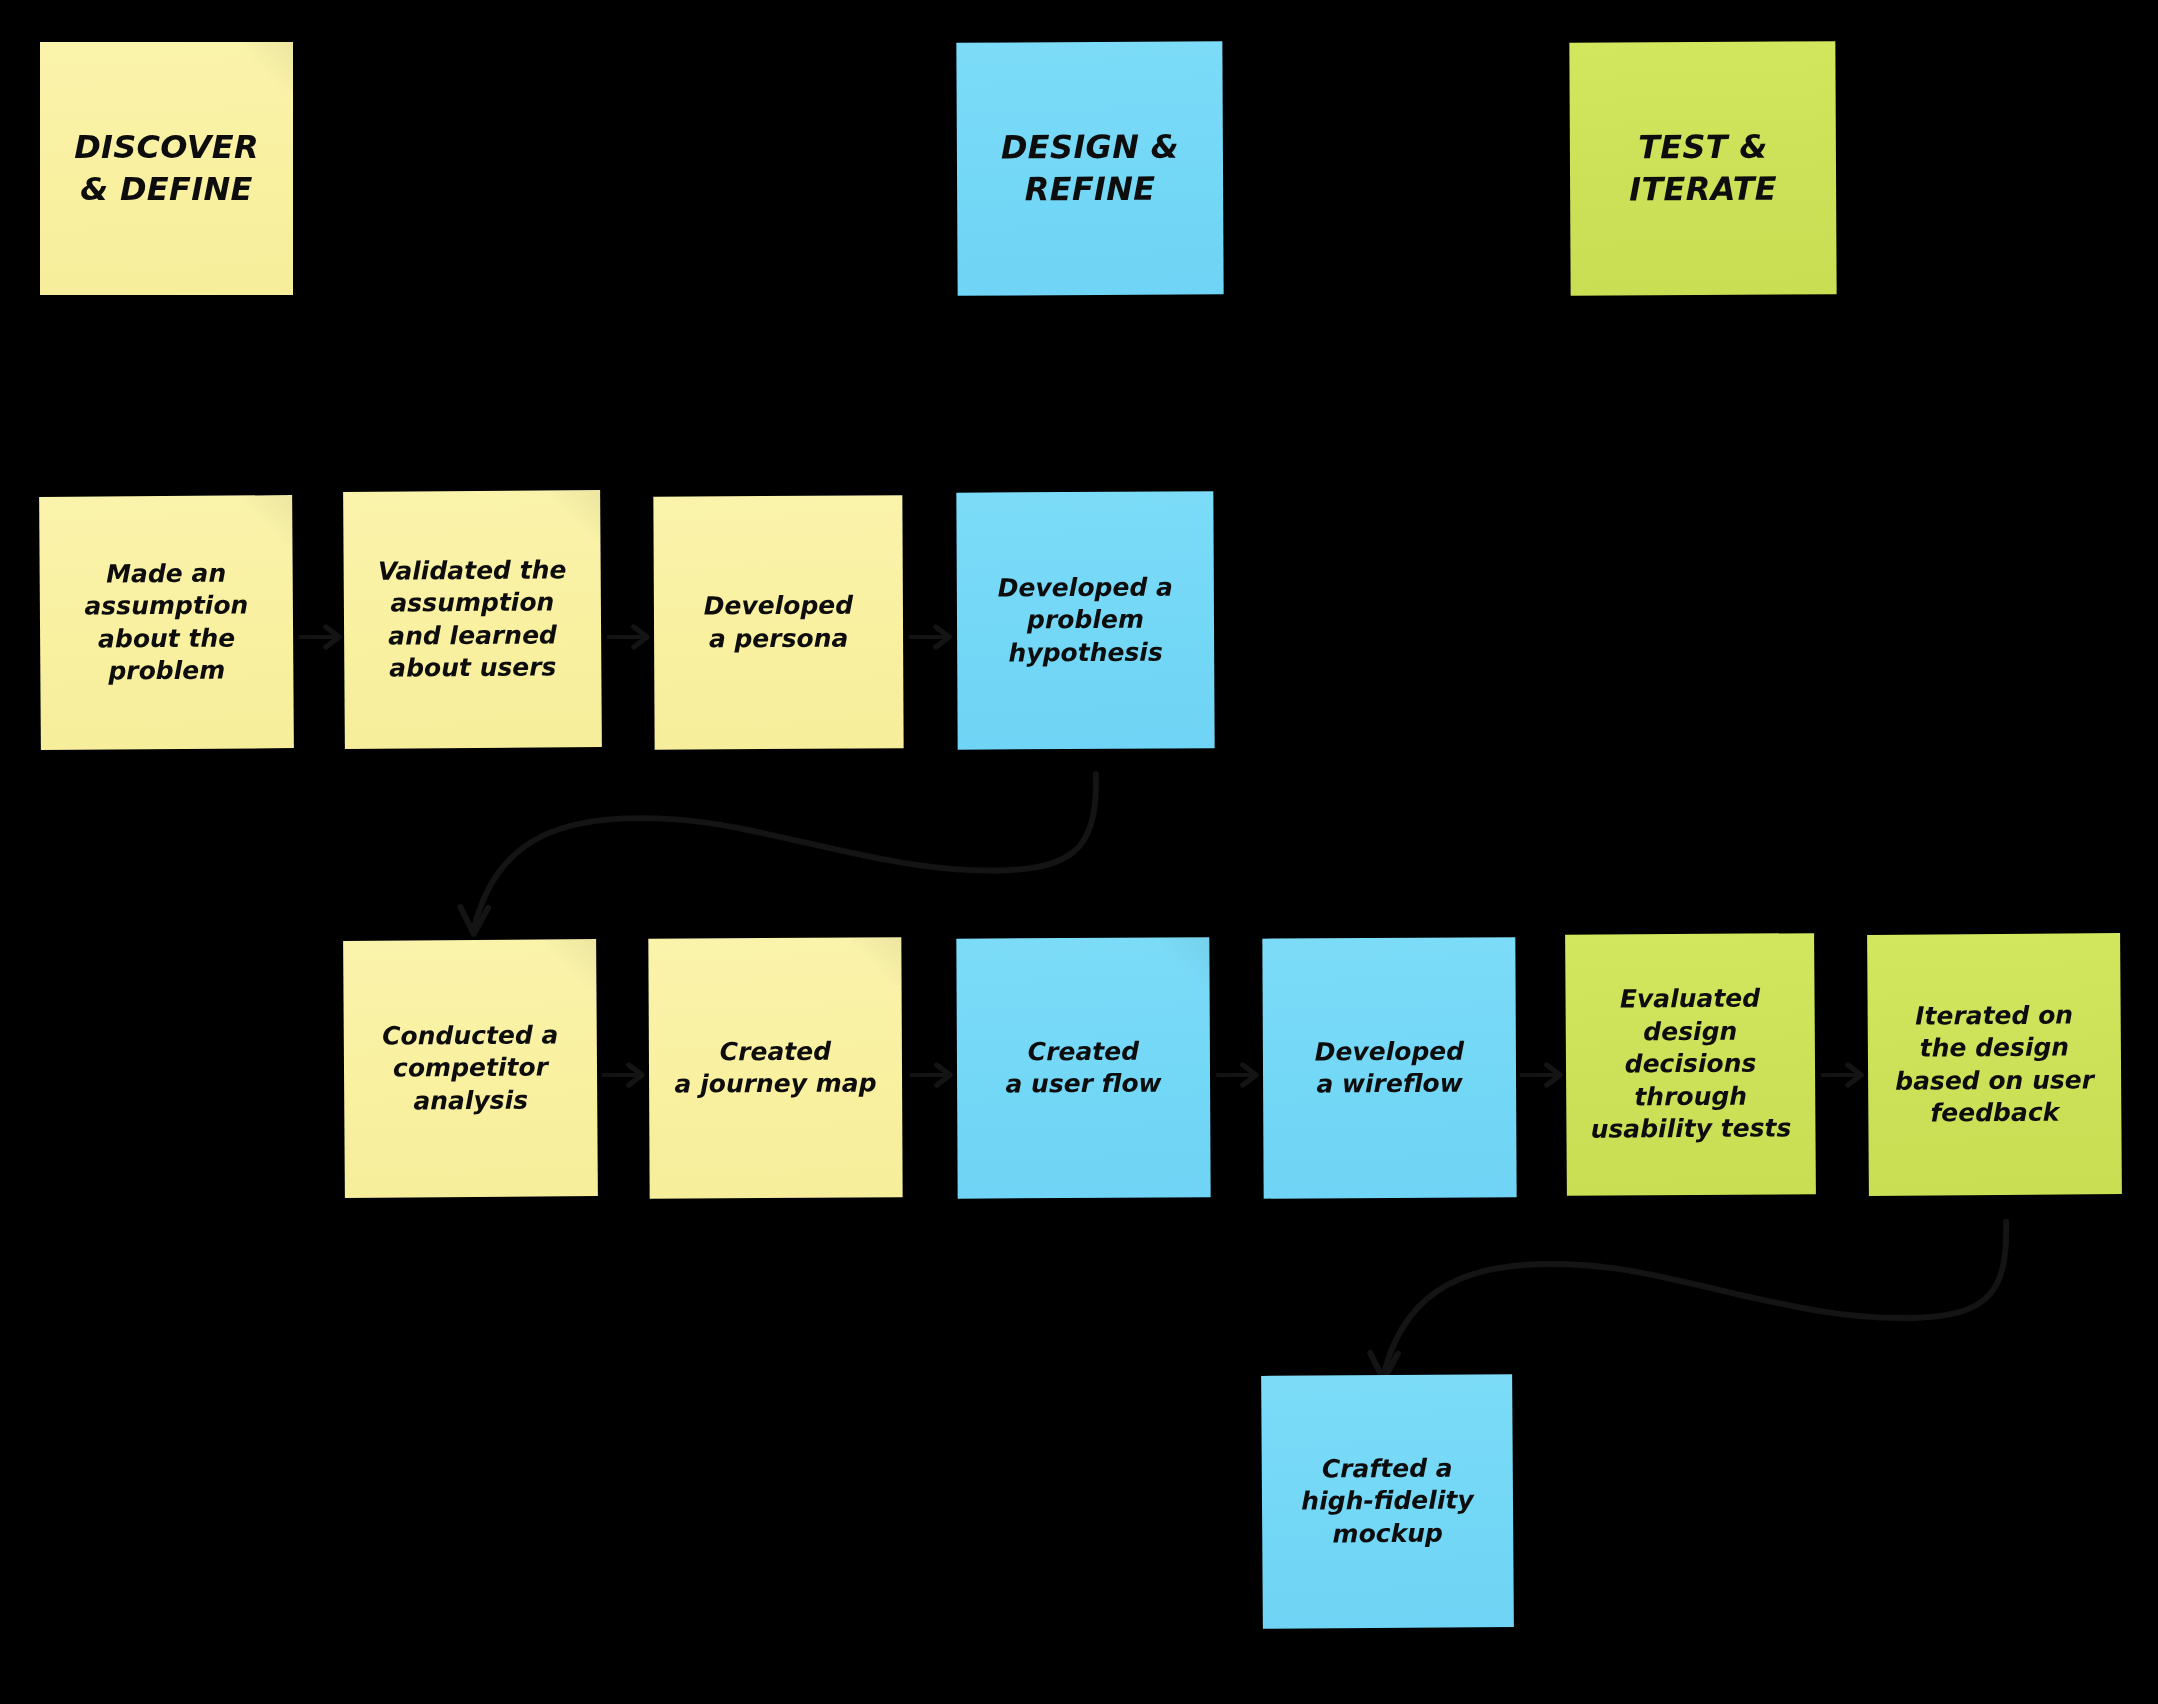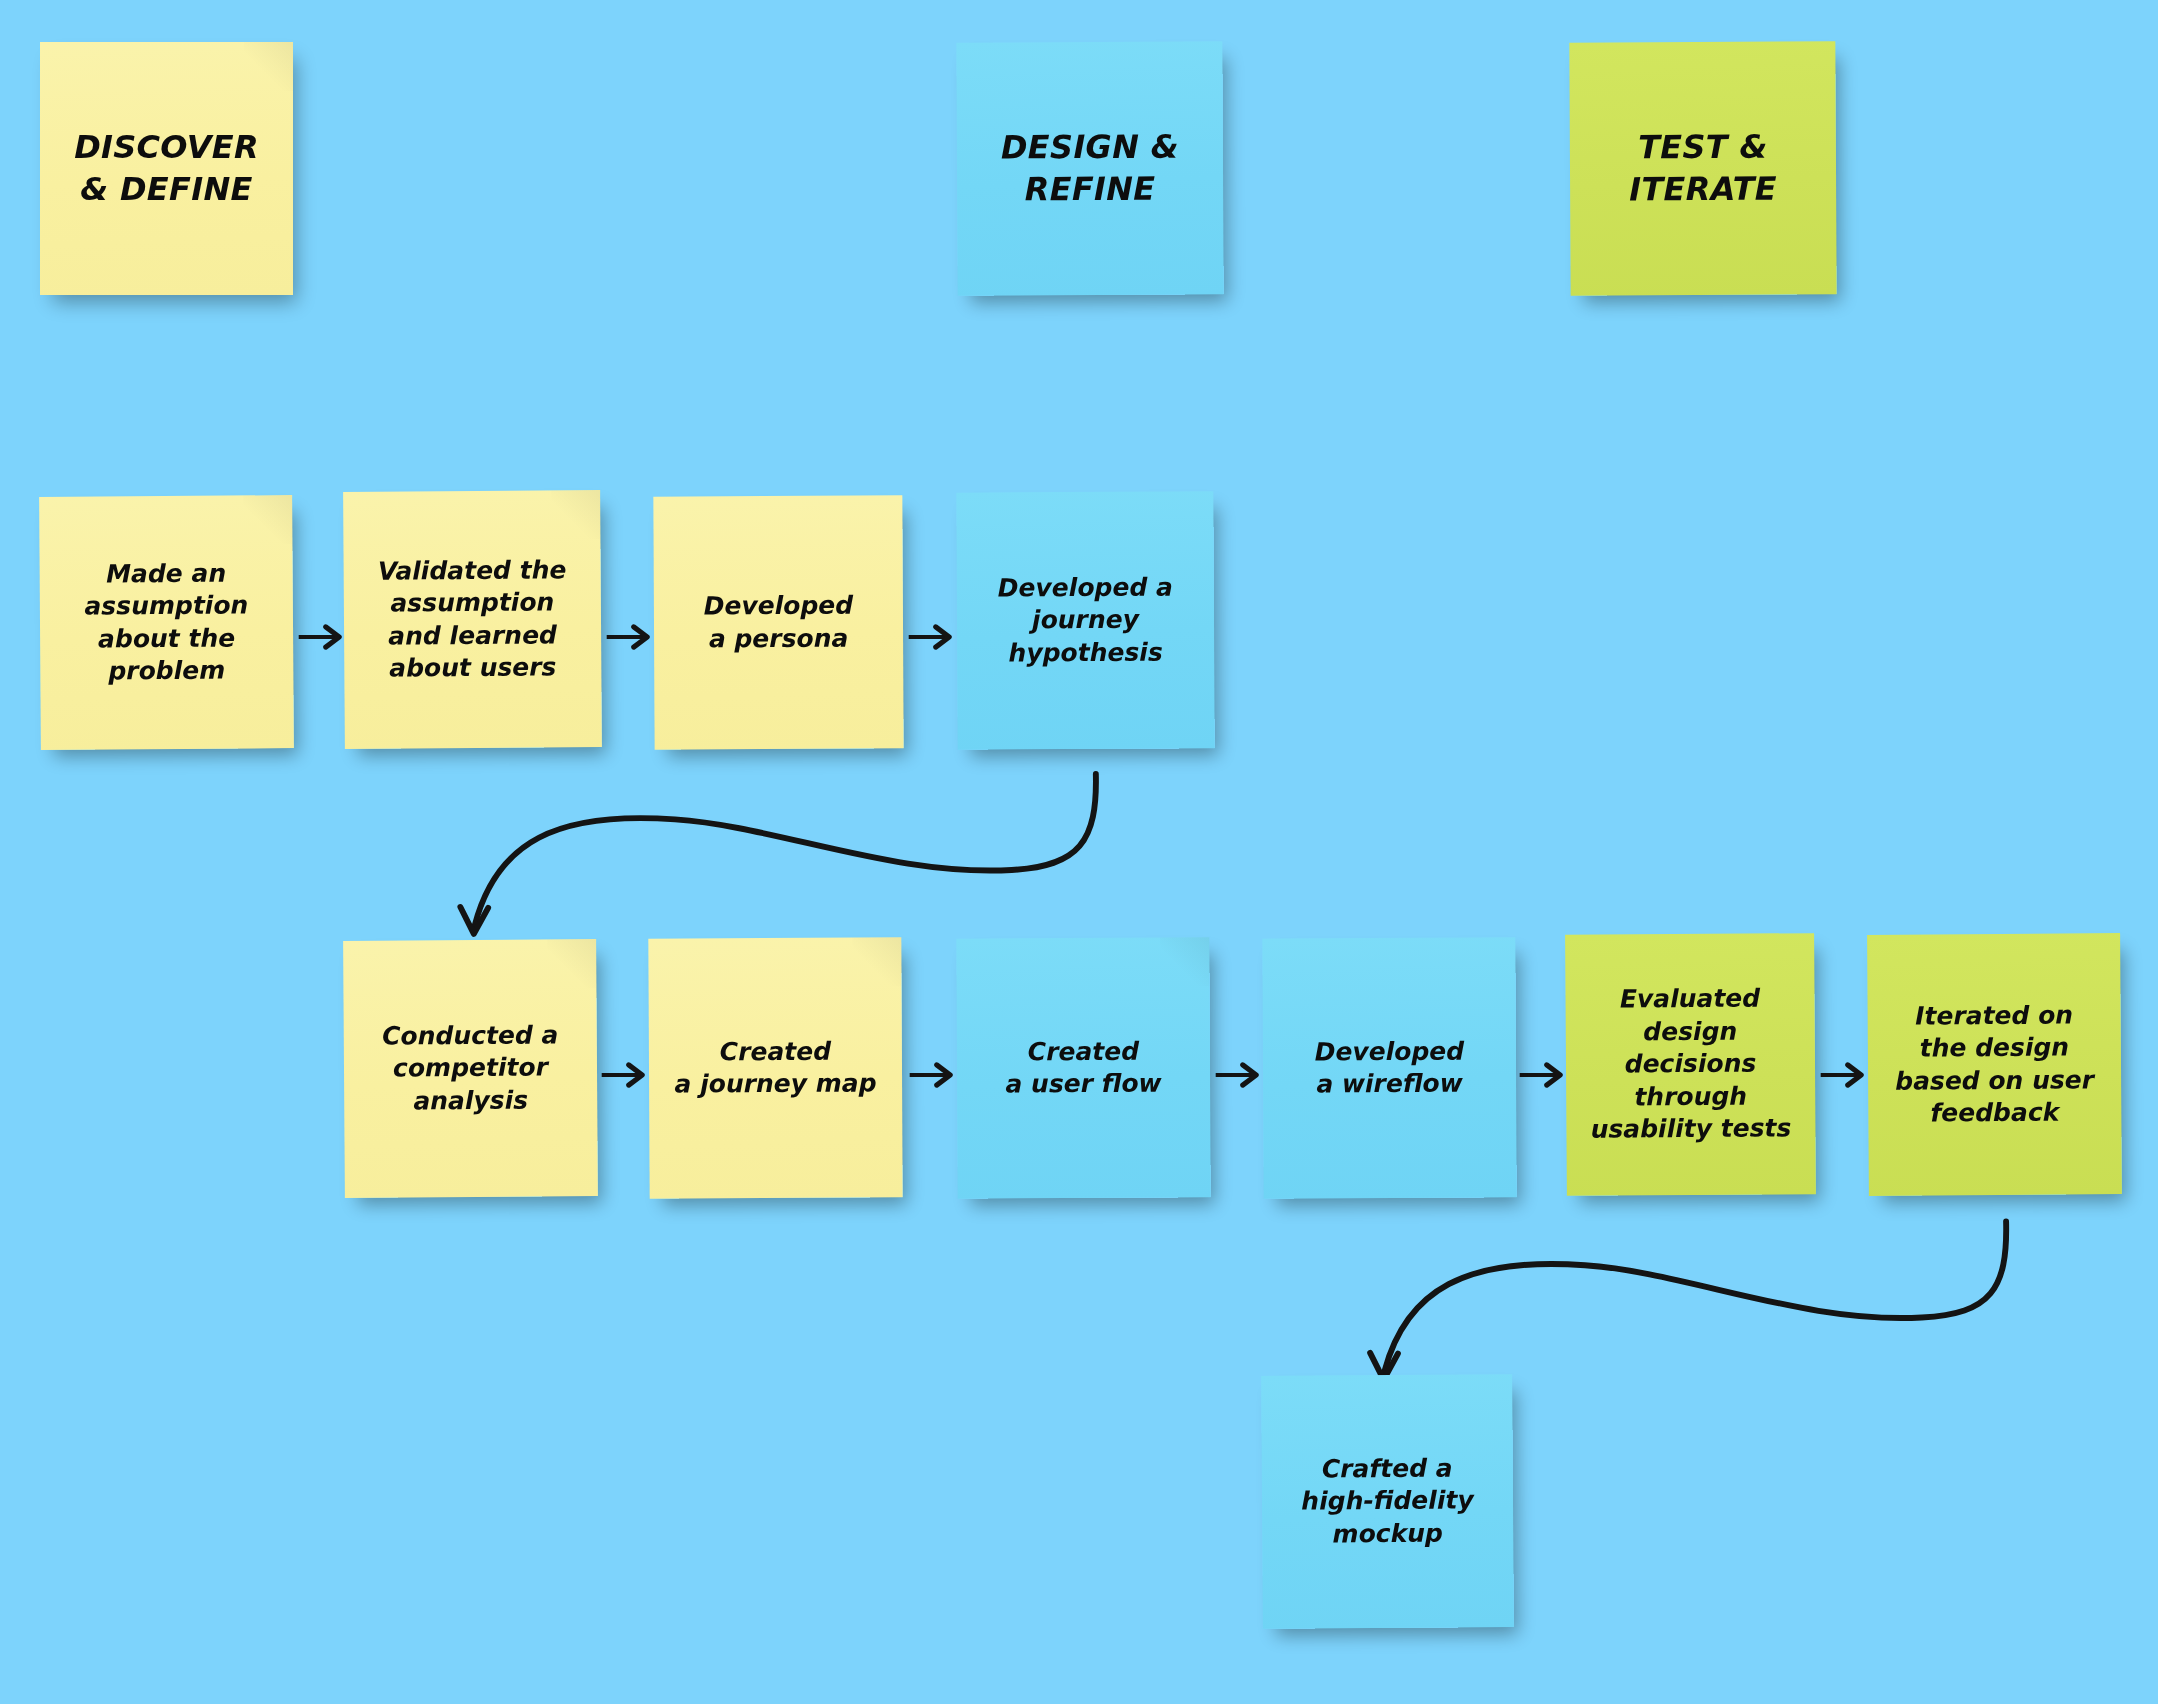--- a/index.html
+++ b/index.html
@@ -10,21 +10,21 @@
   body {
     width: 2159px;
     height: 1704px;
     position: relative;
     overflow: hidden;
     font-family: "DejaVu Sans", sans-serif;
   }
   #board {
     position: absolute;
     inset: 0;
-    background: #7dd3fc;
+    background: #000000;
   }
   
   .note {
     position: absolute;
     box-sizing: border-box;
     display: flex;
     align-items: center;
     justify-content: center;
     text-align: center;
     color: #0d0d0d;
@@ -104,21 +104,21 @@
 about users</span>
   </div>
 
   <div class="note yellow step-note" style="left:654px; top:496px; width:249px; height:253px; transform:rotate(-0.3deg);">
     <span class="txt">Developed
 a persona</span>
   </div>
 
   <div class="note blue step-note" style="left:957px; top:492px; width:257px; height:257px; transform:rotate(-0.3deg);">
     <span class="txt">Developed a
-journey
+problem
 hypothesis</span>
   </div>
 
   <div class="arrow-h" style="left:297px; top:620px; width:49px;">
     <svg width="49" height="34" viewBox="0 0 58 40">
       <path d="M2 20 H46" stroke="#141414" stroke-width="5" fill="none" stroke-linecap="butt"></path>
       <path d="M34 8 L50 20 L34 32" stroke="#141414" stroke-width="6" fill="none" stroke-linecap="round" stroke-linejoin="round"></path>
     </svg>
   </div>
 

